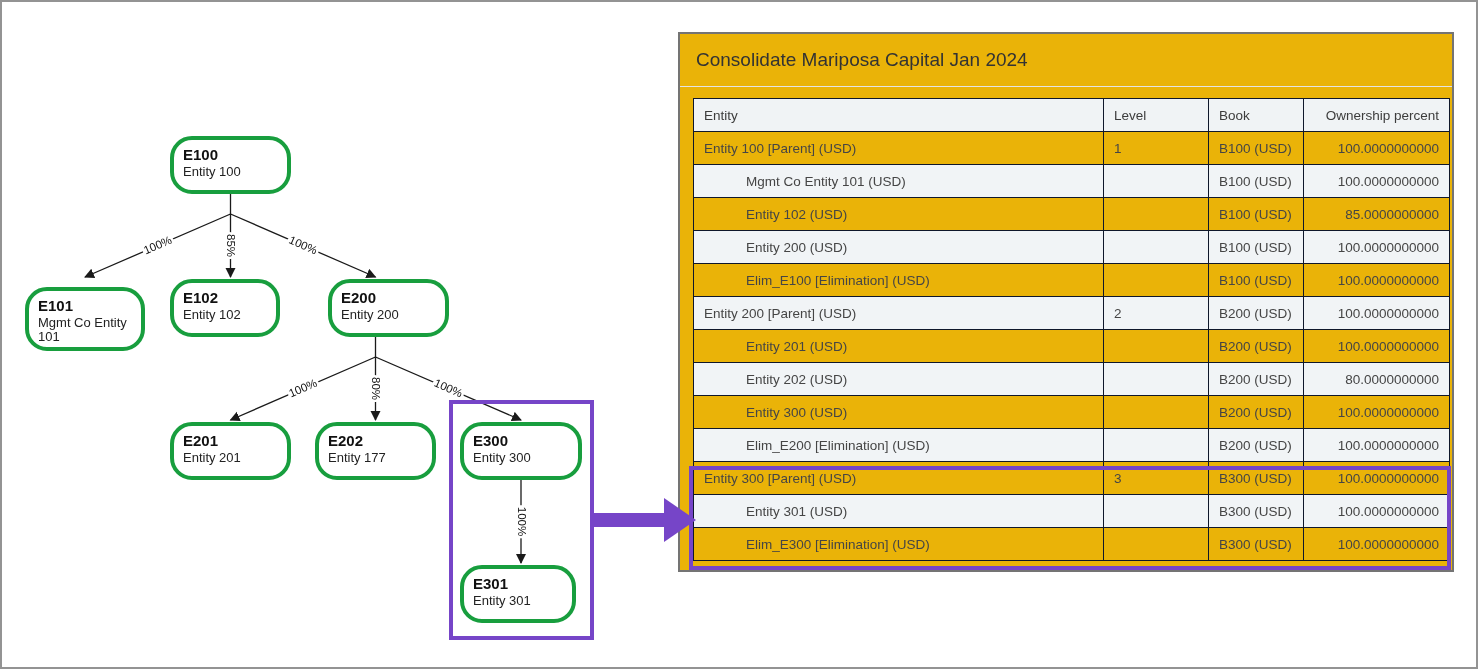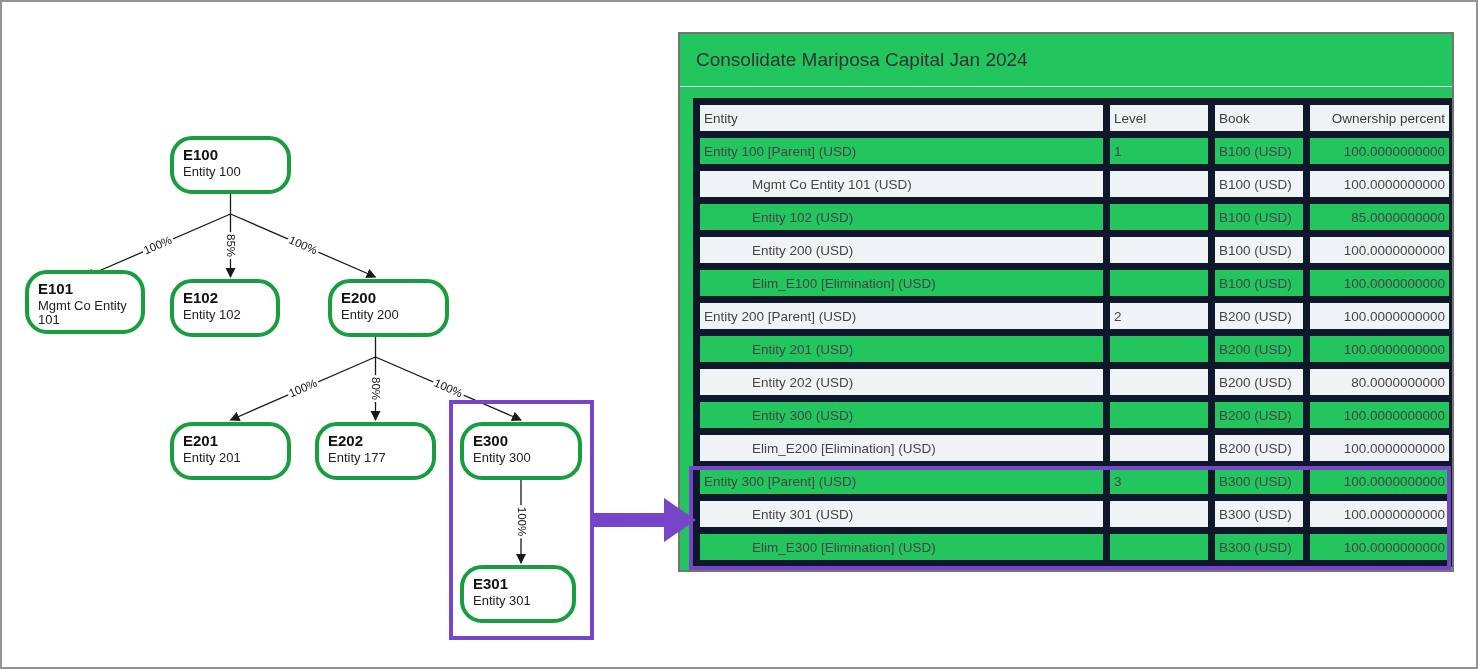--- a/index.html
+++ b/index.html
@@ -23,27 +23,27 @@
   .hl-box { position:absolute; border:4px solid #7645c8; box-sizing:border-box; z-index:4; background:transparent; }
   #diagram-hl { left:447px; top:398px; width:145px; height:240px; }
   #table-hl   { left:687px; top:464px; width:762px; height:104px; }
   #arrow-bar  { position:absolute; left:592px; top:511px; width:70px; height:14px; background:#7645c8; z-index:4; }
   #arrow-head { position:absolute; left:662px; top:496px; width:0; height:0; z-index:4;
                 border-top:22px solid transparent; border-bottom:22px solid transparent;
                 border-left:32px solid #7645c8; }
   
   .panel {
     position:absolute; left:676px; top:30px; width:776px; height:540px;
-    background:#22c55e; border:2px solid #747474; box-sizing:border-box; z-index:3; overflow:hidden;
+    background:#eab308; border:2px solid #747474; box-sizing:border-box; z-index:3; overflow:hidden;
   }
   .panel-title { font-size:19px; color:#333; padding:15px 0 0 16px; height:37px;
                  border-bottom:1px solid #e4e4e4; box-sizing:content-box; }
   table { border-collapse:collapse; table-layout:fixed; margin:11px 0 0 13px; width:756px;
           font-size:13.5px; color:#454545; }
-  th, td { border:7px solid #0f172a; padding:0 4px; height:33px; font-weight:normal;
+  th, td { border:1px solid #0f172a; padding:0 10px; height:33px; font-weight:normal;
            text-align:left; overflow:hidden; white-space:nowrap; box-sizing:border-box; }
   th { background:#f0f3f5; color:#3c3c3c; }
   col.c-entity { width:410px; } col.c-level { width:105px; }
   col.c-book { width:95px; }   col.c-own { width:146px; }
   tr.stripe td { background:#f1f4f6; }
   td.indent { padding-left:52px; }
   .num { text-align:right; }
 </style>
 </head>
 <body>
@@ -74,21 +74,21 @@
         <line x1="519" y1="478" x2="519" y2="561" class="edge-line" marker-end="url(#ah)"></line>
         <text class="edge-label" text-anchor="middle" transform="translate(519,519.5) rotate(90)" dy="3.5">100%</text>
       </g>
   </svg>
 
   <div id="nodes">
       <div class="node" style="left: 168px; top: 134px; width: 121px; height: 58px;">
         <span class="code">E100</span>
         <span class="nm">Entity 100</span>
       </div>
-      <div class="node" style="left: 23px; top: 268px; width: 120px; height: 64px;">
+      <div class="node" style="left: 23px; top: 285px; width: 120px; height: 64px;">
         <span class="code">E101</span>
         <span class="nm">Mgmt Co Entity 101</span>
       </div>
       <div class="node" style="left: 168px; top: 277px; width: 110px; height: 58px;">
         <span class="code">E102</span>
         <span class="nm">Entity 102</span>
       </div>
       <div class="node" style="left: 313px; top: 277px; width: 121px; height: 58px; margin-left: 13px;">
         <span class="code">E200</span>
         <span class="nm">Entity 200</span>

